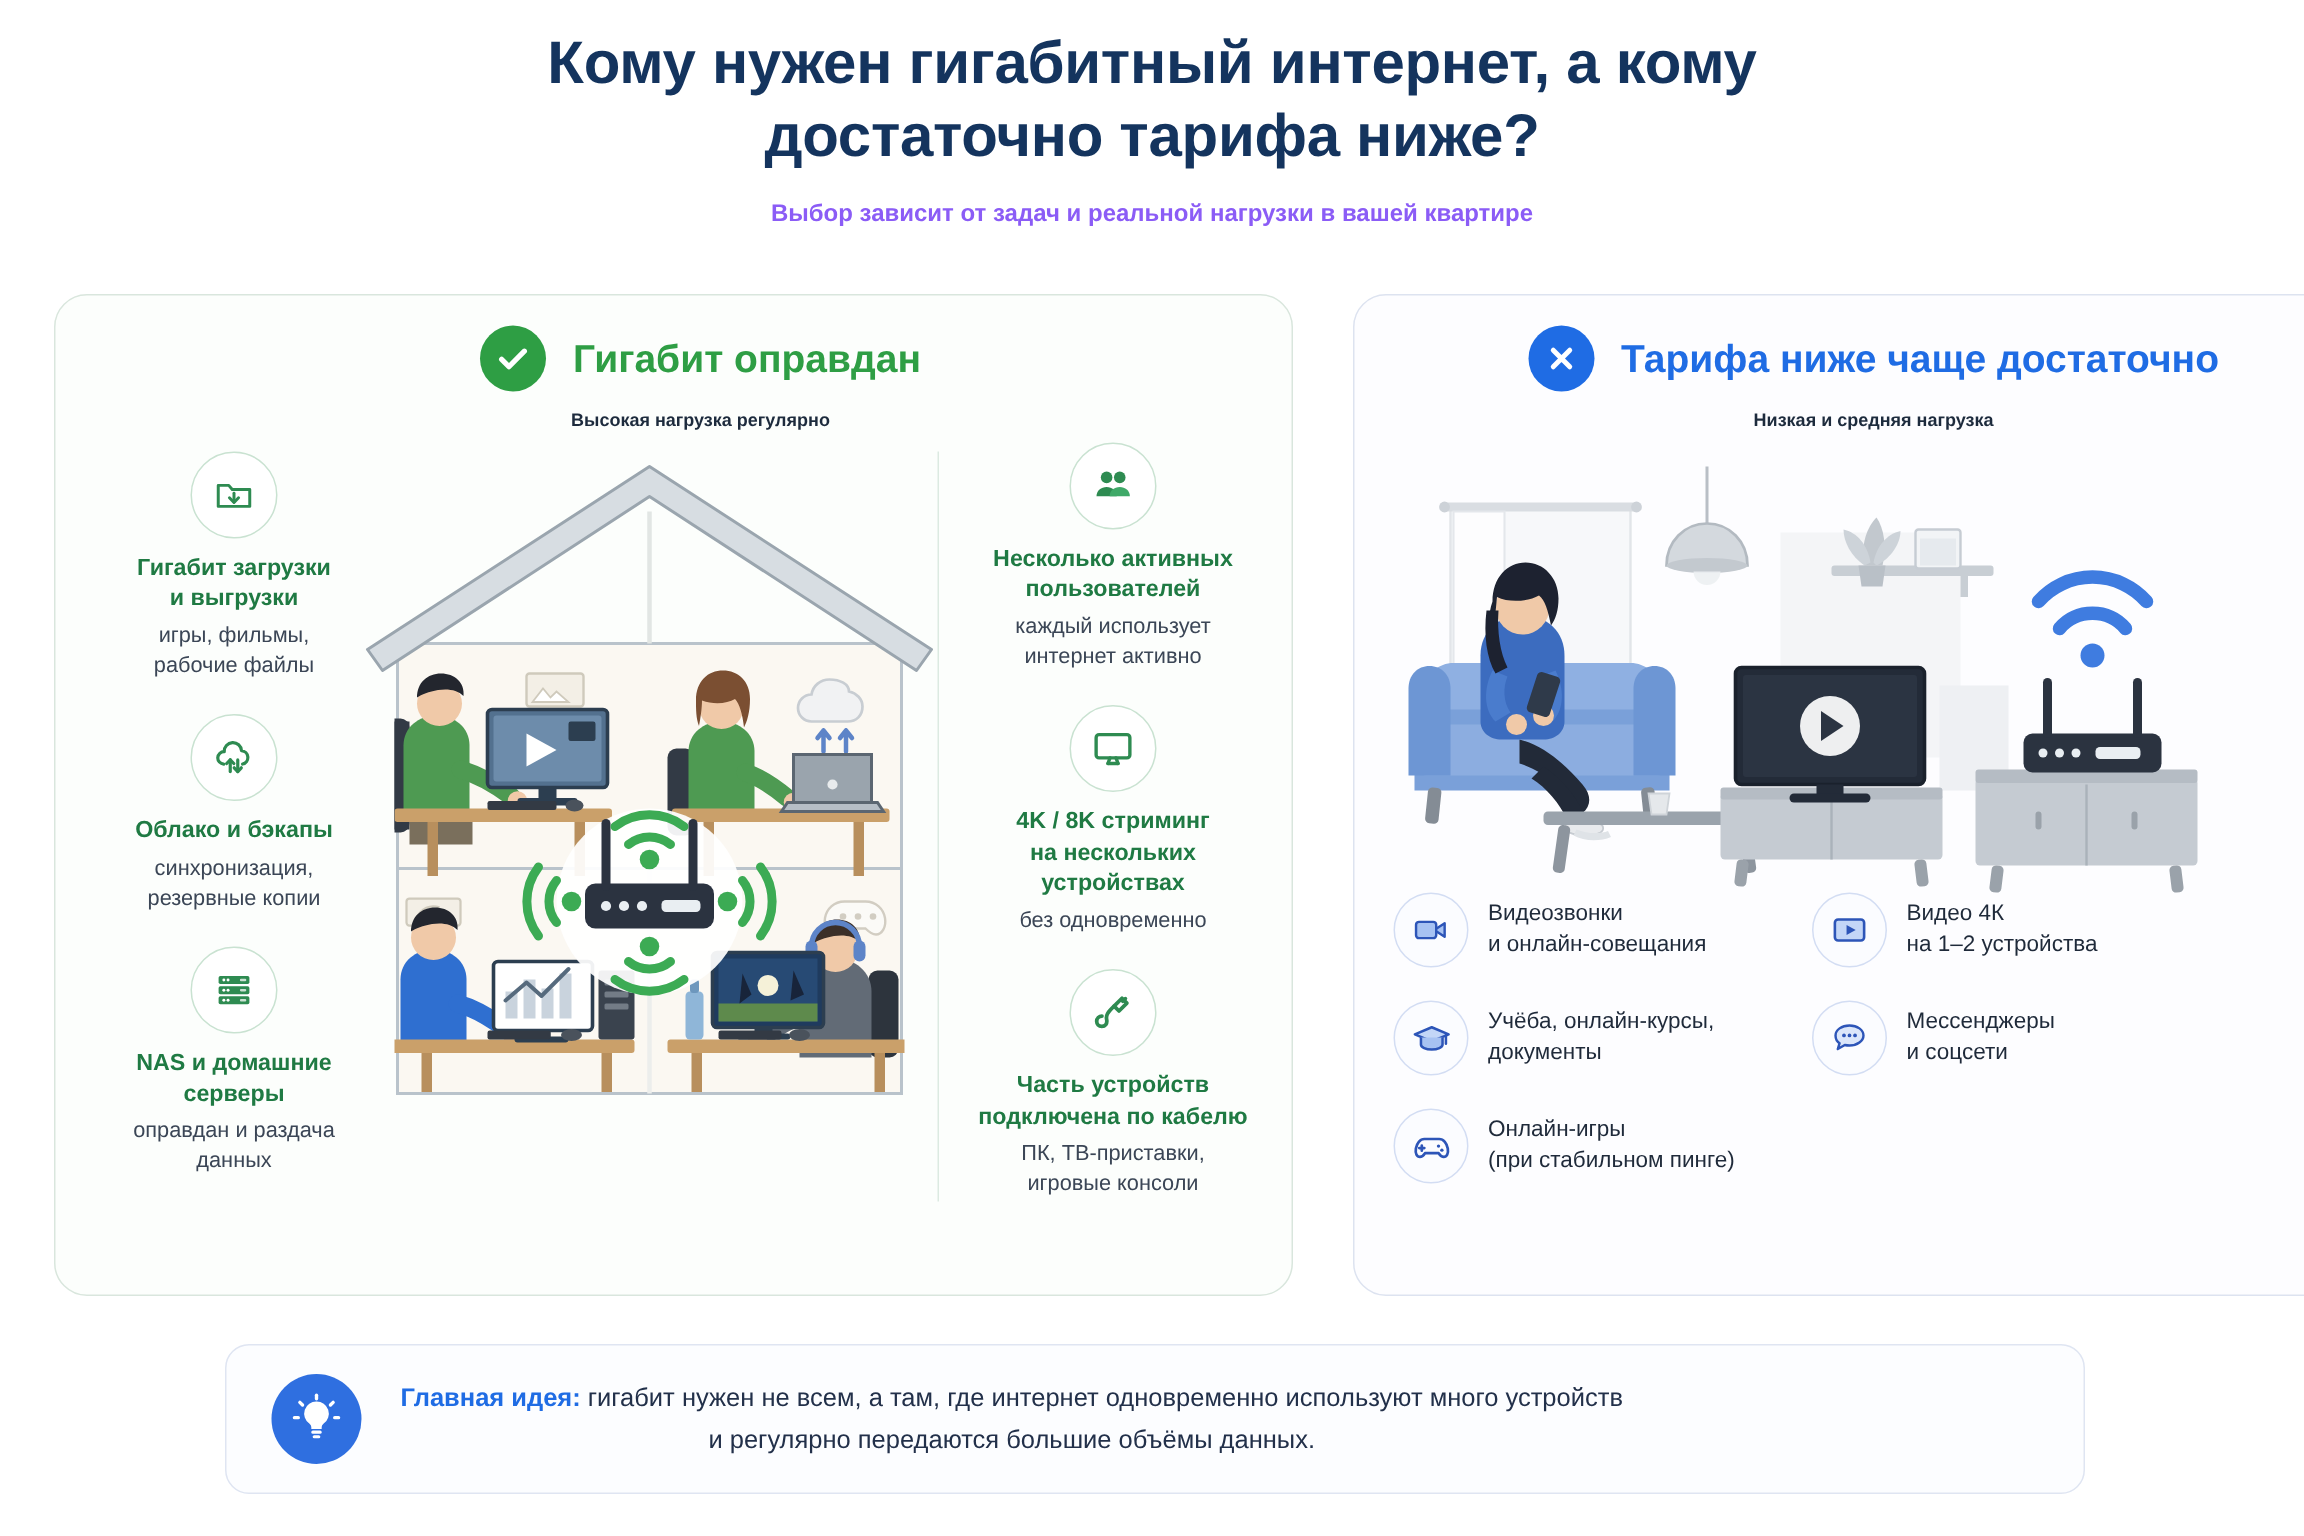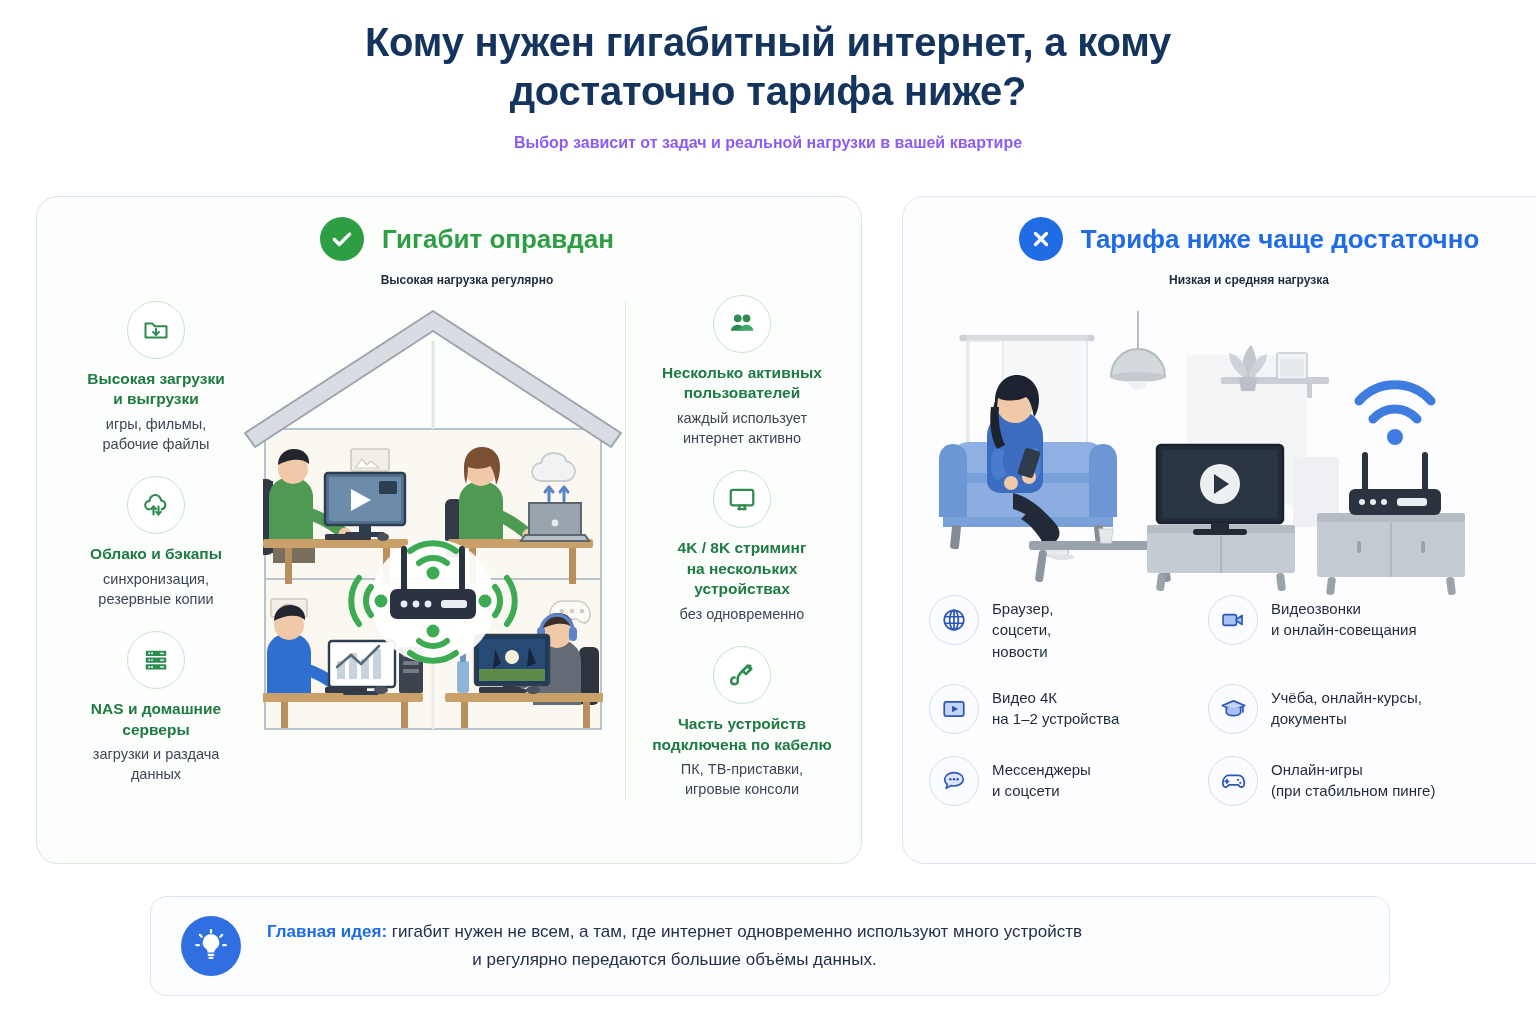--- a/index.html
+++ b/index.html
@@ -155,21 +155,21 @@
 
       <div class="feat">
         <div class="circle">
           <svg width="28" height="28" viewBox="0 0 24 24" fill="none" stroke="#2e8b51" stroke-width="1.7" stroke-linecap="round" stroke-linejoin="round">
             <path d="M3 6.5h6l2 2.3h10v9.7H3z"></path>
               <path d="M12 11v5"></path>
               <path d="M9.4 13.6L12 16.3l2.6-2.7"></path>
           </svg>
         </div>
         <div class="f-title">
-          <span>Высокая загрузки</span><br>
+          <span>Гигабит загрузки</span><br>
           <span>и выгрузки</span>
         </div>
         <div class="f-desc">
           <span>игры, фильмы,</span><br>
           <span>рабочие файлы</span>
         </div>
       </div>
 
       <div class="feat">
         <div class="circle">
@@ -203,21 +203,21 @@
             <rect x="15.4" y="5.6" width="3.6" height="1.4" rx="0.6" fill="#ffffff" opacity="0.75"></rect>
             <rect x="15.4" y="11.4" width="3.6" height="1.4" rx="0.6" fill="#ffffff" opacity="0.75"></rect>
             <rect x="15.4" y="17.2" width="3.6" height="1.4" rx="0.6" fill="#ffffff" opacity="0.75"></rect>
           </svg>
         </div>
         <div class="f-title">
           <span>NAS и домашние</span><br>
           <span>серверы</span>
         </div>
         <div class="f-desc">
-          <span>загрузки и раздача</span><br>
+          <span>оправдан и раздача</span><br>
           <span>данных</span>
         </div>
       </div>
 
     </div>
 
     <div class="house-wrap">
       <svg width="400" height="470" viewBox="0 0 400 470">
         <defs>
           <clipPath id="houseClip">
@@ -559,34 +559,20 @@
         <g fill="none" stroke="#3f7ce0" stroke-width="9" stroke-linecap="round">
           <path d="M434 104a48 48 0 0172 0"></path>
           <path d="M448 122a29 29 0 0144 0"></path>
         </g>
         <circle cx="470" cy="140" r="8" fill="#3f7ce0"></circle>
       </svg>
     </div>
 
     <div class="rlist">
 
-      <div class="ritem">
-        <span class="circle">
-          <svg width="26" height="26" viewBox="0 0 24 24" fill="none" stroke="#2d55b8" stroke-width="1.6">
-            <circle cx="12" cy="12" r="9"></circle>
-              <ellipse cx="12" cy="12" rx="4" ry="9"></ellipse>
-            <path d="M3.2 9h17.6M3.2 15h17.6M12 3v18"></path>
-          </svg>
-        </span>
-        <span class="rtext">
-          <span>Браузер,</span><br>
-          <span>соцсети,</span><br>
-          <span>новости</span>
-        </span>
-      </div>
 
       <div class="ritem">
         <span class="circle">
           <svg width="26" height="26" viewBox="0 0 24 24">
             <rect x="2.8" y="7" width="12.4" height="10" rx="1.8" fill="#a7c2f2" stroke="#2d55b8" stroke-width="1.5"></rect>
             <path d="M15.2 11.2l5.2-3.4v8.4l-5.2-3.4z" fill="#a7c2f2" stroke="#2d55b8" stroke-width="1.5" stroke-linejoin="round"></path>
           </svg>
         </span>
         <span class="rtext">
           <span>Видеозвонки</span><br>

